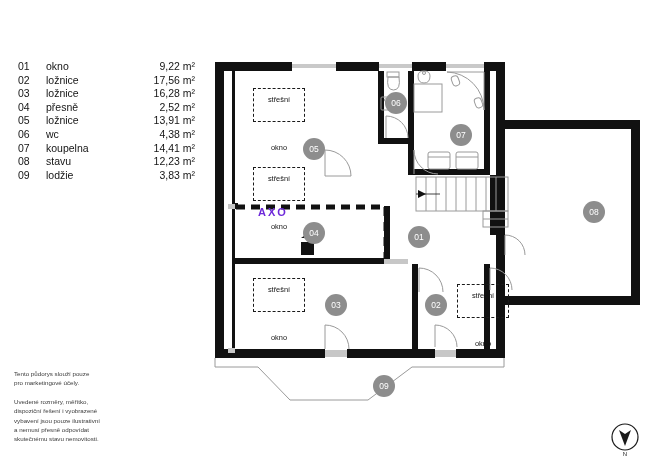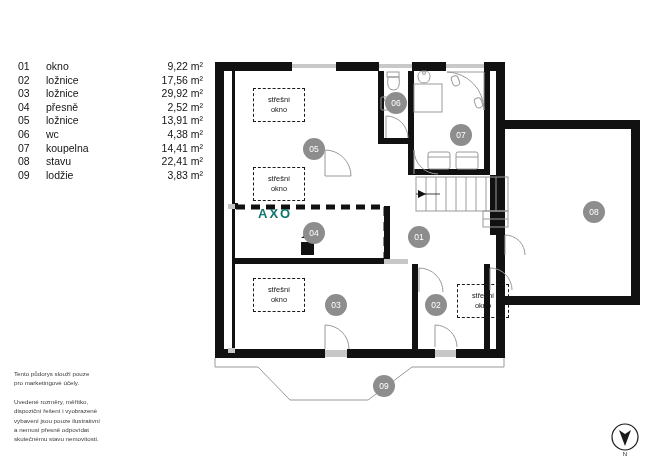--- a/index.html
+++ b/index.html
@@ -43,21 +43,21 @@
   }
   .legend-row {
     position: relative;
     height: 13.6px;
     white-space: nowrap;
   }
   .lg-num { position: absolute; left: 0; }
   .lg-name { position: absolute; left: 28px; }
   .lg-area {
     position: absolute;
-    right: 0;
+    right: 8px;
     text-align: right;
   }
 
   
   #disclaimer {
     position: absolute;
     left: 14px;
     top: 369px;
     width: 170px;
     font-size: 6.2px;
@@ -98,39 +98,39 @@
     background: transparent;
     font-size: 7.4px;
     line-height: 10.5px;
     color: #141414;
     text-align: center;
     display: flex;
     flex-direction: column;
     align-items: center;
     justify-content: center;
   }
-  .skylight span { display: block; }
+  .skylight span { display: block; margin-top: 38px; }
 
   
   #compass {
     position: absolute;
     left: 608px;
     top: 420px;
     width: 34px;
     height: 40px;
   }
 
   
   #watermark {
     position: absolute;
     left: 258px;
     top: 206px;
-    font-size: 13px;
+    font-size: 11px;
     letter-spacing: 2px;
-    color: #0f766e;
+    color: #6d28d9;
     font-weight: 700;
     pointer-events: none;
   }
 </style>
 </head>
 <body>
 
 <div id="page">
 
 
@@ -141,21 +141,21 @@
       <span class="lg-area">9,22 m²</span>
     </div>
     <div class="legend-row">
       <span class="lg-num">02</span>
       <span class="lg-name">ložnice</span>
       <span class="lg-area">17,56 m²</span>
     </div>
     <div class="legend-row">
       <span class="lg-num">03</span>
       <span class="lg-name">ložnice</span>
-      <span class="lg-area">29,92 m²</span>
+      <span class="lg-area">16,28 m²</span>
     </div>
     <div class="legend-row">
       <span class="lg-num">04</span>
       <span class="lg-name">přesně</span>
       <span class="lg-area">2,52 m²</span>
     </div>
     <div class="legend-row">
       <span class="lg-num">05</span>
       <span class="lg-name">ložnice</span>
       <span class="lg-area">13,91 m²</span>
@@ -166,21 +166,21 @@
       <span class="lg-area">4,38 m²</span>
     </div>
     <div class="legend-row">
       <span class="lg-num">07</span>
       <span class="lg-name">koupelna</span>
       <span class="lg-area">14,41 m²</span>
     </div>
     <div class="legend-row">
       <span class="lg-num">08</span>
       <span class="lg-name">stavu</span>
-      <span class="lg-area">22,41 m²</span>
+      <span class="lg-area">12,23 m²</span>
     </div>
     <div class="legend-row">
       <span class="lg-num">09</span>
       <span class="lg-name">lodžie</span>
       <span class="lg-area">3,83 m²</span>
     </div>
   </div>
 
   <div id="disclaimer">
     <p>Tento půdorys slouží pouze</p>

